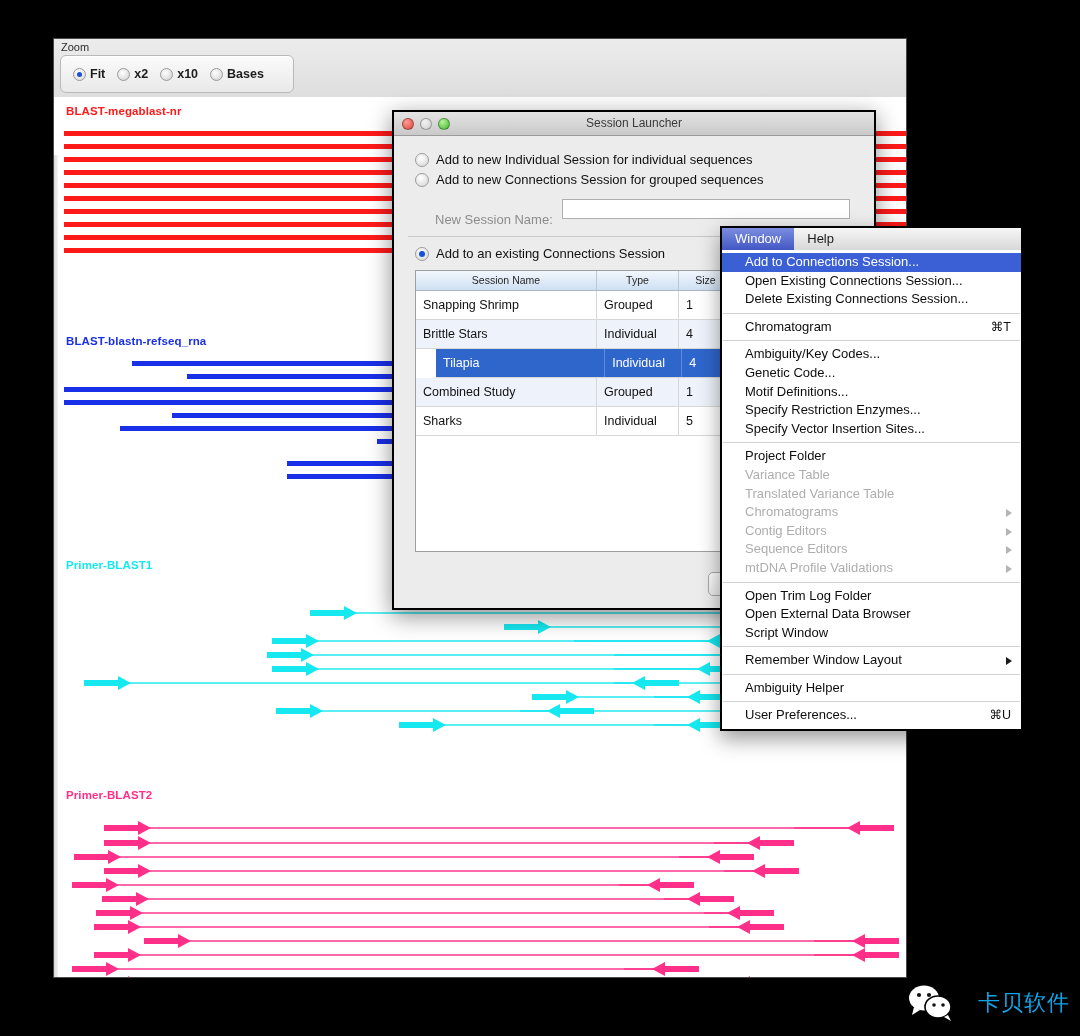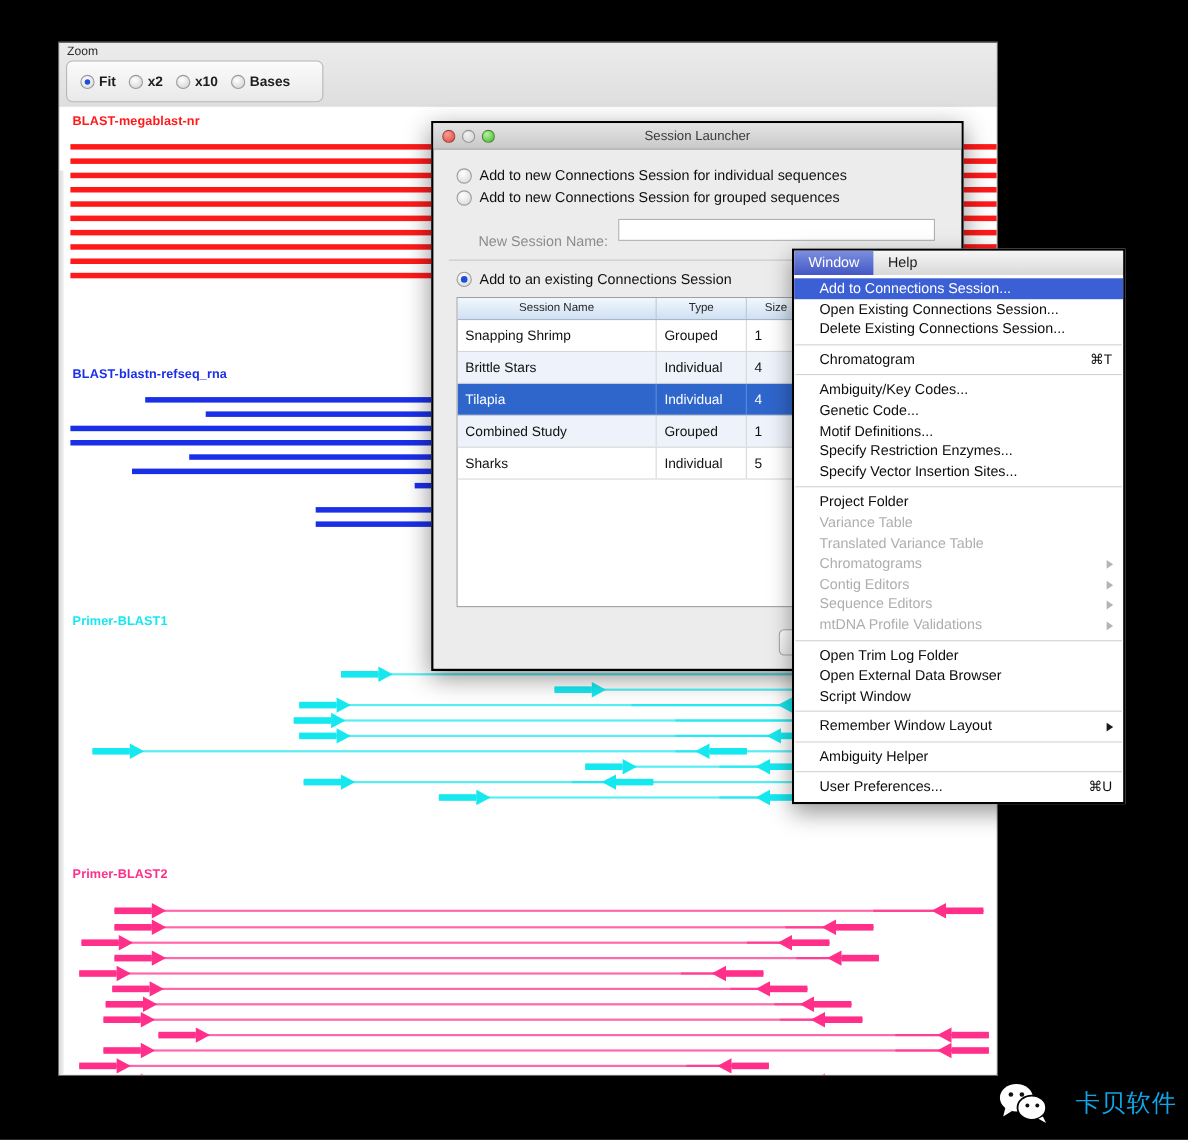--- a/index.html
+++ b/index.html
@@ -72,21 +72,21 @@
   #sl-thead{display:flex;height:19px;
       background:linear-gradient(#f2f7fd,#cfe0f3);border-bottom:1px solid #a8b6c6;justify-content:center;}
   #sl-thead div{font-size:10.5px;color:#262626;text-align:center;line-height:19px;
       border-right:1px solid #bcc8d6;box-sizing:border-box;}
   .c-name{width:181px;} .c-type{width:82px;} .c-size{width:53px;border-right:none!important;}
   .srow{display:flex;height:29px;border-bottom:1px solid #d7d7d7;box-sizing:border-box;}
   .srow>div{font-size:12.5px;color:#111;line-height:29px;box-sizing:border-box;
       border-right:1px solid #d7d7d7;padding-left:7px;overflow:hidden;white-space:nowrap;}
   .srow>div:last-child{border-right:none;}
   .srow.alt{background:#eef3fb;}
-  .srow.sel{background:#2f66cc;}
+  .srow.sel{background:#2f66cc;margin-left:20px;}
   .srow.sel>div{color:#fff;border-right-color:#5d8adb;}
 
   #sl-button{position:absolute;left:706px;top:570px;width:44px;height:24px;
       background:linear-gradient(#ffffff,#ececec);border:1px solid #a8a8a8;
       border-radius:5px;box-sizing:border-box;}
 
   
   #menu-root{position:absolute;left:720px;top:226px;width:303px;
       border:2px solid #000;box-sizing:border-box;background:#fff;
       box-shadow:0 8px 20px rgba(0,0,0,.4);}
@@ -299,21 +299,21 @@
 <div id="session-launcher">
   <div id="sl-titlebar">
     <span class="light" id="l-close"></span>
     <span class="light" id="l-min"></span>
     <span class="light" id="l-max"></span>
     <div id="sl-title">Session Launcher</div>
   </div>
 
   <div class="sl-radio" style="left:21px;top:40px;width:440px">
     <span class="rb2"></span>
-    <span>Add to new Connections Session for individual sequences</span>
+    <span>Add to new Individual Session for individual sequences</span>
   </div>
   <div class="sl-radio" style="left:21px;top:60px;width:440px">
     <span class="rb2"></span>
     <span>Add to new Connections Session for grouped sequences</span>
   </div>
 
   <div id="new-name-label" style="left:41px;top:100px;position:absolute">New Session Name:</div>
   <input id="new-name-input" style="left: 168px; top: 87px; position: absolute;" type="text" value="">
 
   <div id="sl-divider" style="left:14px;top:124px;position:absolute;width:456px"></div>

